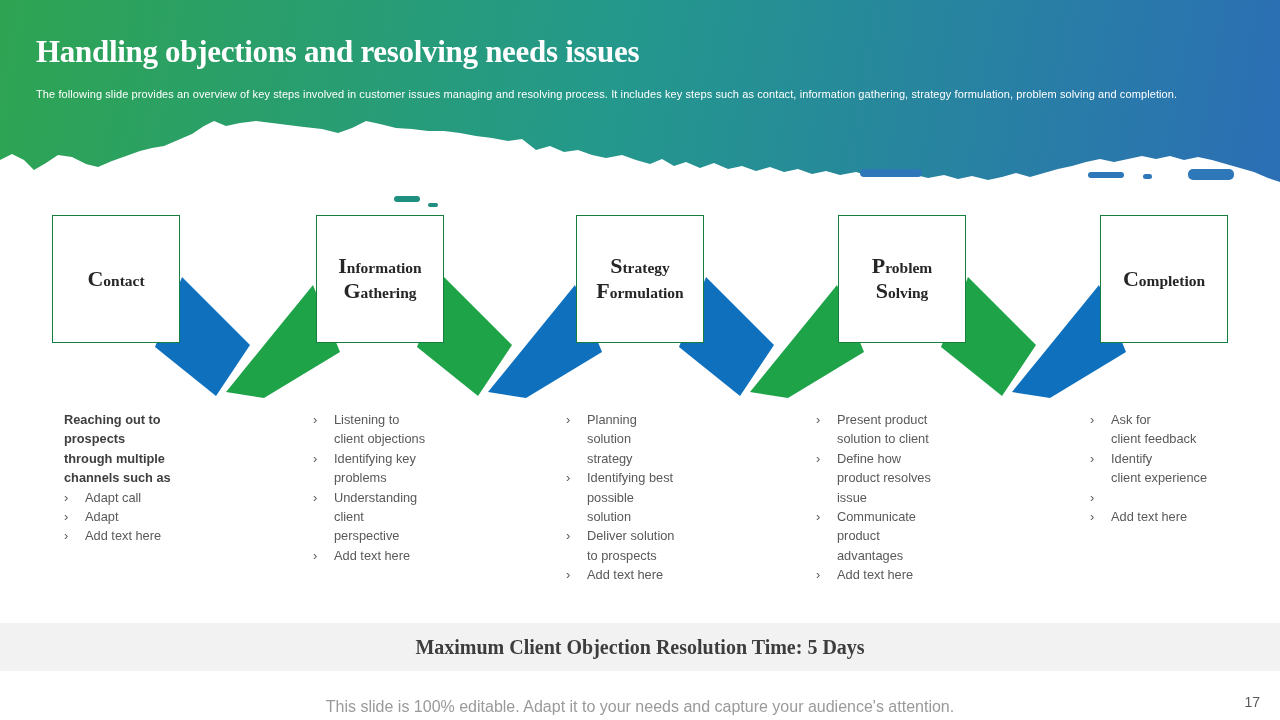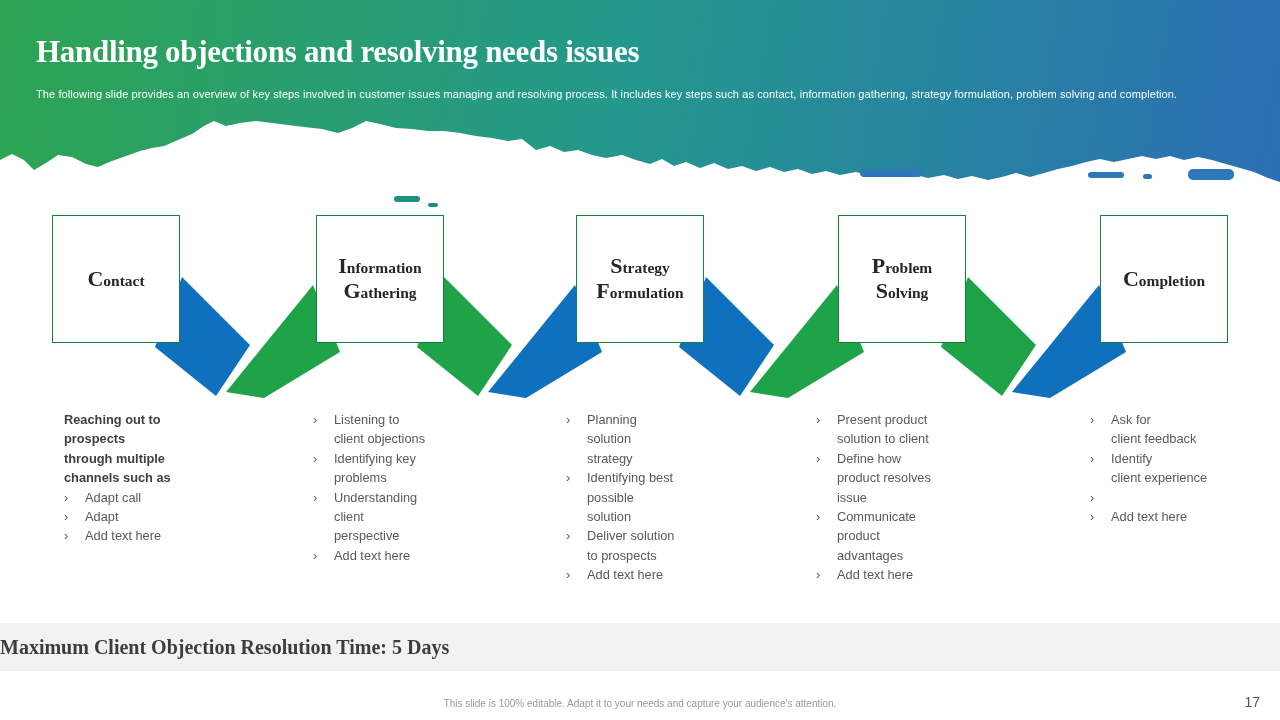--- a/index.html
+++ b/index.html
@@ -37,28 +37,28 @@
     position:absolute;top:410px;z-index:3;
     font-size:12.8px;line-height:19.4px;color:#595959;
   }
   .intro{font-weight:bold;color:#3f3f3f;}
   .bullet{display:flex;}
   .bm{width:21px;flex:none;color:#595959;}
   .bt{flex:1;}
   
   .banner{
     position:absolute;left:0;top:623px;width:1280px;height:48px;z-index:3;
-    display:flex;align-items:center;
+    display:flex;align-items:center;justify-content:center;
   }
   .banner-text{
     font-family:"Liberation Serif",serif;font-weight:bold;font-size:20px;color:#3d3d3d;
   }
   .footer{
     position:absolute;left:0;top:698px;width:1280px;text-align:center;
-    font-size:10px;color:#9a9a9a;z-index:3;
+    font-size:16px;color:#9a9a9a;z-index:3;
   }
   .pagenum{
     position:absolute;right:20px;top:694px;font-size:14px;color:#595959;z-index:3;
   }
 </style>
 </head>
 <body>
 
 <div class="header" style="background: linear-gradient(100deg, rgb(46, 164, 82) 0%, rgb(36, 152, 140) 48%, rgb(43, 110, 181) 100%);"></div>
 

